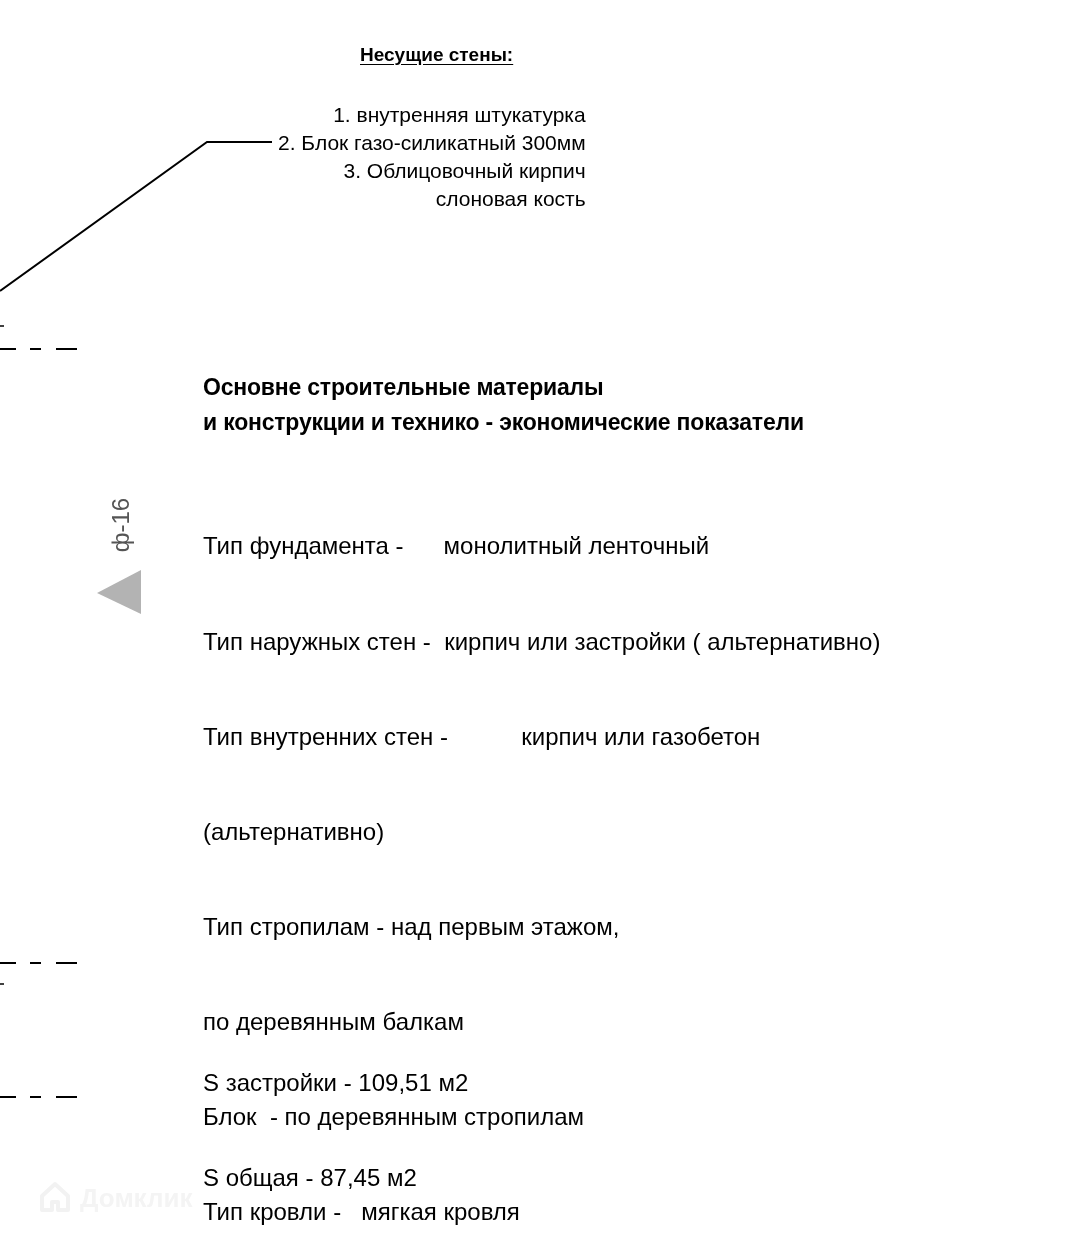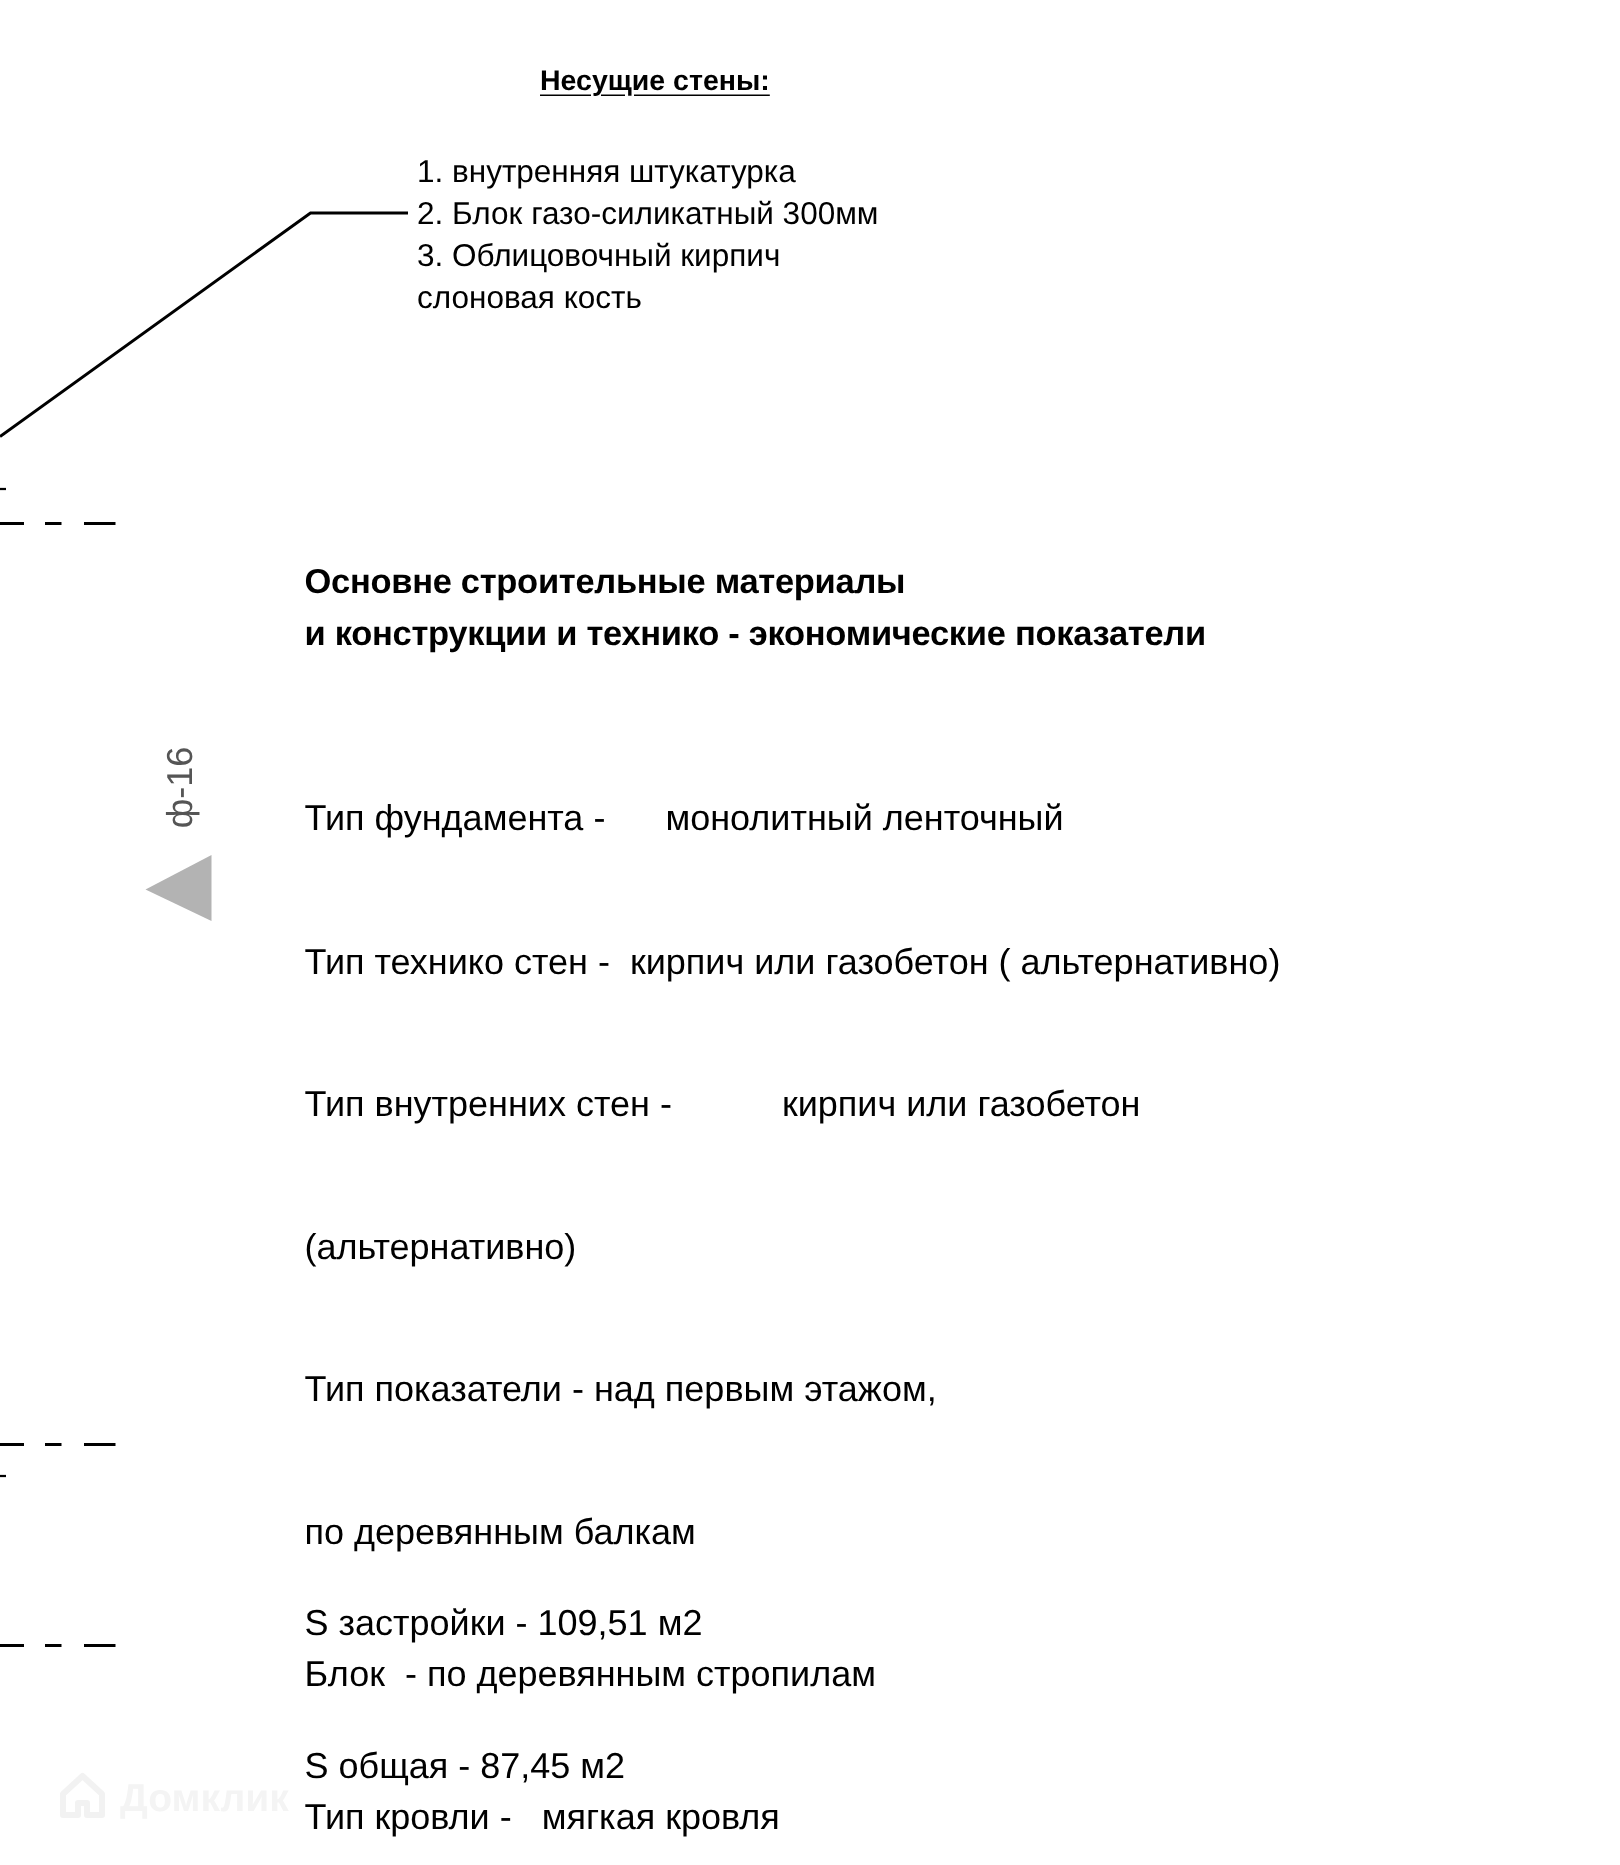--- a/index.html
+++ b/index.html
@@ -1,21 +1,21 @@
 <!DOCTYPE html>
 <html><head>
 <meta charset="utf-8">
 <style>
   html, body { margin: 0; padding: 0; background: #ffffff; }
   body { width: 1080px; height: 1243px; position: relative; overflow: hidden;
          font-family: "Liberation Sans", sans-serif; color: #000; }
   .abs { position: absolute; }
   .walls-title { left: 360px; top: 44px; font-size: 19px; font-weight: bold;
                  text-decoration: underline; text-underline-offset: 3px; white-space: nowrap; }
-  .walls-list { left: 278px; top: 101px; font-size: 21px; line-height: 28px; white-space: nowrap; }
+  .walls-list { left: 278px; top: 101px; font-size: 21px; line-height: 28px; white-space: nowrap; text-align: right; }
   .walls-list div { margin: 0; }
   .main-title { left: 203px; top: 370px; font-size: 23px; font-weight: bold; line-height: 35px;
                 white-space: nowrap; letter-spacing: -0.2px; }
   .specs { left: 203px; top: 467px; font-size: 24px; line-height: 31.7px; white-space: pre; }
   .areas { left: 203px; top: 1004px; font-size: 24px; line-height: 31.6px; white-space: pre; }
   .drawing { left: 0; top: 0; }
   .section-label { left: 96px; top: 490px; width: 50px; height: 70px; }
   .section-label span { position: absolute; left: 50%; top: 50%;
         transform: translate(-50%, -50%) rotate(-90deg); font-size: 24px; color: #555; white-space: nowrap; }
   .watermark { left: 38px; top: 1180px; font-size: 26px; font-weight: bold; color: #f4f4f4;
@@ -58,24 +58,24 @@
   <div>слоновая кость</div>
 </div>
 
 <div class="abs main-title">
   <div>Основне строительные материалы</div>
   <div>и конструкции и технико - экономические показатели</div>
 </div>
 
 <div class="abs specs">
   <div>Тип фундамента -      монолитный ленточный</div>
-  <div>Тип технико стен -  кирпич или газобетон ( альтернативно)</div>
+  <div>Тип наружных стен -  кирпич или застройки ( альтернативно)</div>
   <div>Тип внутренних стен -           кирпич или газобетон</div>
   <div>(альтернативно)</div>
-  <div>Тип показатели - над первым этажом,</div>
+  <div>Тип стропилам - над первым этажом,</div>
   <div>по деревянным балкам</div>
   <div>Блок  - по деревянным стропилам</div>
   <div>Тип кровли -   мягкая кровля</div>
   
   
   
   
   
   
   

